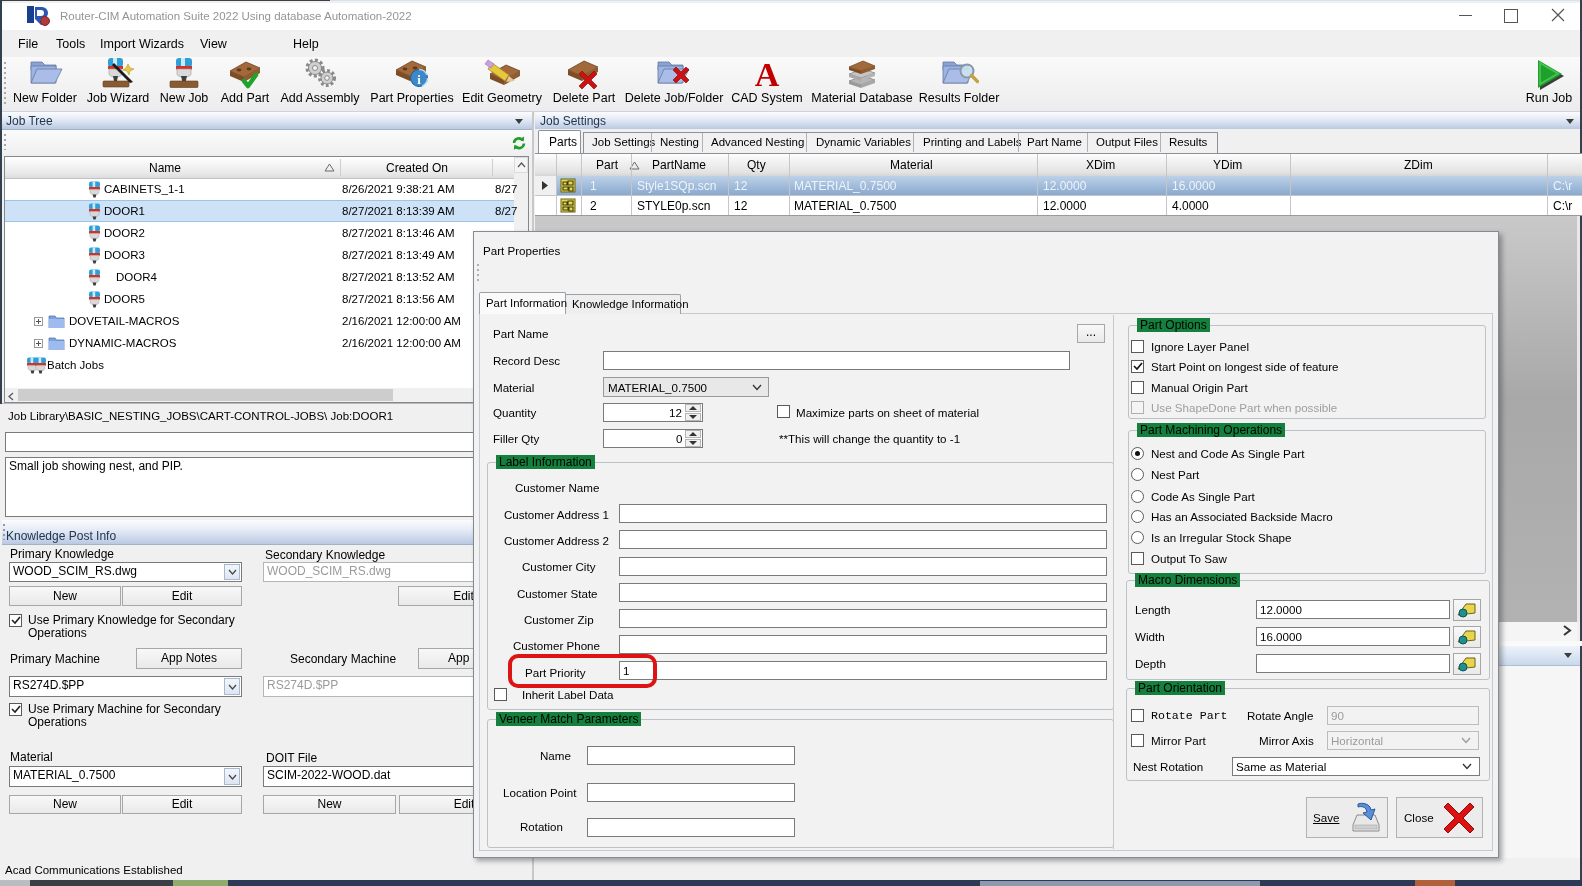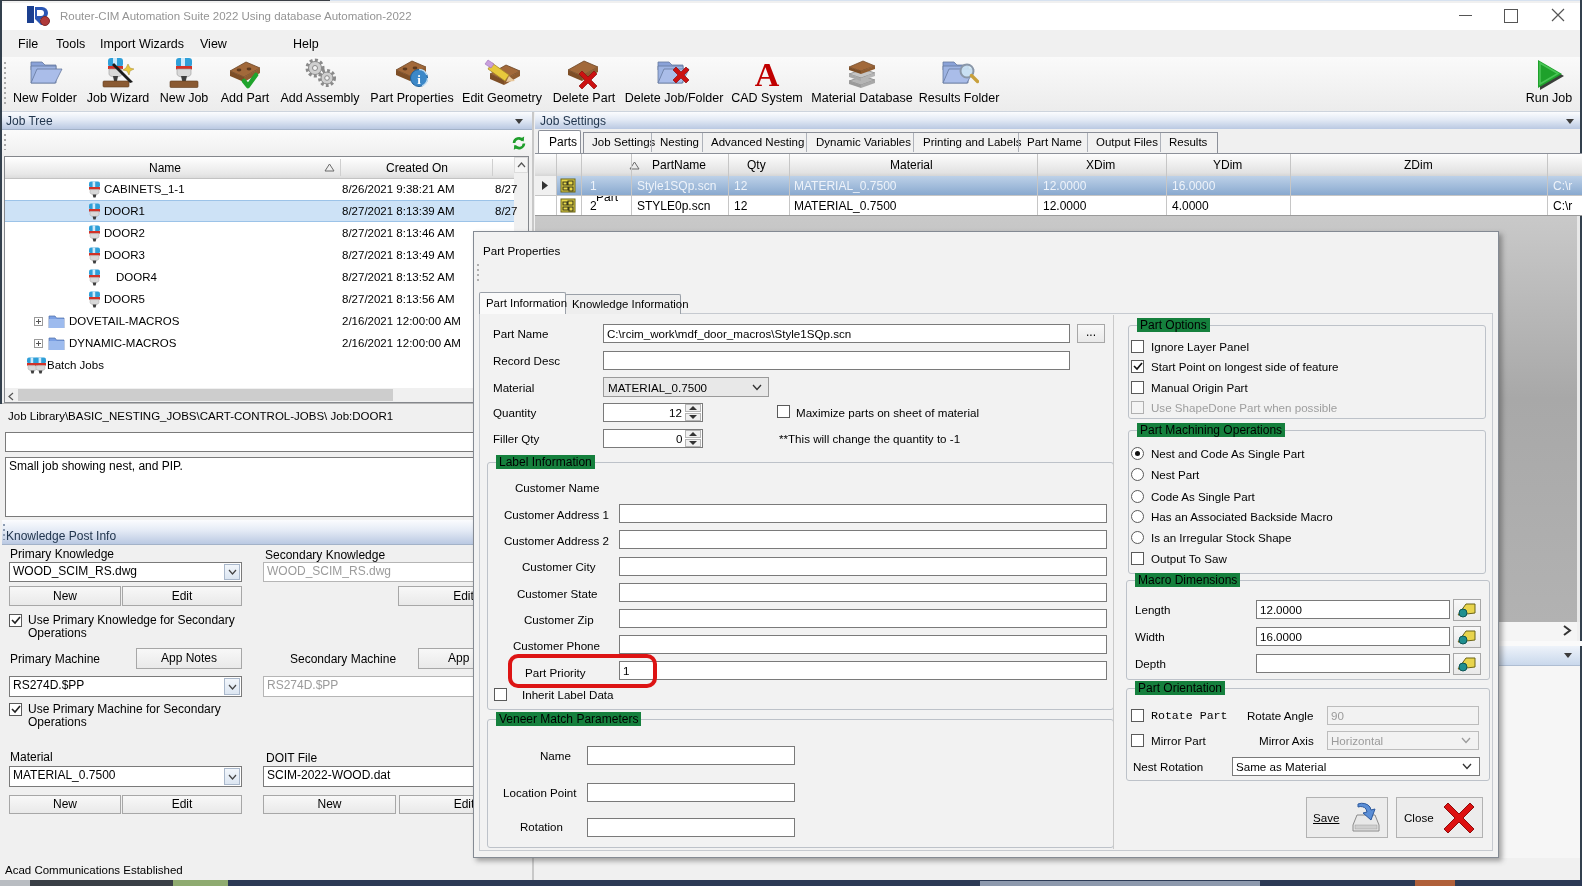--- a/index.html
+++ b/index.html
@@ -370,21 +370,21 @@
 <div class="t" style="left:923px;top:136px;font-size:11.5px;">Printing and Labels</div>
 <div class="a" style="left:1018px;top:133px;width:1px;height:19px;background:#aeb2ba;"></div>
 <div class="t" style="left:1027px;top:136px;font-size:11.5px;">Part Name</div>
 <div class="a" style="left:1087px;top:133px;width:1px;height:19px;background:#aeb2ba;"></div>
 <div class="t" style="left:1096px;top:136px;font-size:11.5px;">Output Files</div>
 <div class="a" style="left:1160px;top:133px;width:1px;height:19px;background:#aeb2ba;"></div>
 <div class="t" style="left:1169px;top:136px;font-size:11.5px;">Results</div>
 
 <div class="a" style="left:535px;top:153px;width:1047px;height:62px;background:#fff;border-top:1px solid #8c9099;"></div>
 <div class="a" style="left:535px;top:154px;width:1047px;height:22px;background:linear-gradient(#fdfdfd,#e2e2e2 85%,#d5d5d5);border-bottom:1px solid #b5b5b5;"></div>
-<div class="t" style="left:596px;top:158px;margin-top:32px;">Part</div>
+<div class="t" style="left:596px;top:158px;">Part</div>
 <svg class="a" style="left:629px;top:161px" width="11" height="9">
     <path d="M5.5 1 L10 8 H1 z" fill="none" stroke="#6a6a6a" stroke-width="1"></path>
   </svg>
 <div class="t" style="left:652px;top:158px;">PartName</div>
 <div class="t" style="left:747px;top:158px;">Qty</div>
 <div class="t" style="left:890px;top:158px;">Material</div>
 <div class="t" style="left:1086px;top:158px;">XDim</div>
 <div class="t" style="left:1213px;top:158px;">YDim</div>
 <div class="t" style="left:1404px;top:158px;">ZDim</div>
 
@@ -447,21 +447,20 @@
 <div class="t" style="left:10px;top:13px;">Part Properties</div>
 <div class="a" style="left:4px;top:33px;width:2px;height:20px;background:repeating-linear-gradient(#b0b0b0 0,#b0b0b0 2px,transparent 2px,transparent 5px);"></div>
 
 <div class="a" style="left:6px;top:82px;width:1014px;height:538px;background:#f2f2f2;border:1px solid #c6cad0;box-sizing:border-box;"></div>
 <div class="a" style="left:92px;top:63px;width:116px;height:20px;background:#eeeeee;border:1px solid #9aa0a8;border-bottom:none;border-radius:2px 2px 0 0;box-sizing:border-box;"></div>
 <div class="a" style="left:6px;top:61px;width:87px;height:22px;background:#fafafa;border:1px solid #9aa0a8;border-bottom:none;border-radius:2px 2px 0 0;box-sizing:border-box;"></div>
 <div class="t" style="left:13px;top:66px;font-size:11.4px;">Part Information</div>
 <div class="t" style="left:99px;top:67px;font-size:11.4px;">Knowledge Information</div>
 
 <div class="t" style="left:20px;top:96px;">Part Name</div>
-<div class="in" style="left:130px;top:93px;width:467px;height:19px;">C:\rcim_work\mdf_door_macros\Style1SQp.scn</div>
 <div class="bt" style="left:604px;top:93px;width:28px;height:19px;line-height:15px;">...</div>
 <div class="t" style="left:20px;top:123px;">Record Desc</div>
 <div class="in" style="left:130px;top:120px;width:467px;height:19px;"></div>
 <div class="t" style="left:20px;top:150px;">Material</div>
 <div class="a" style="left:130px;top:146px;width:166px;height:20px;background:#e8e8e8;border:1px solid #9a9a9a;box-sizing:border-box;"></div>
 <div class="t" style="left:135px;top:150px;">MATERIAL_0.7500</div>
 <svg class="a" style="left:279px;top:153px" width="10" height="7">
       <path d="M1 1 L5 5.5 L9 1" fill="none" stroke="#333" stroke-width="1.3"></path>
     </svg>
 <div class="t" style="left:20px;top:175px;">Quantity</div>

